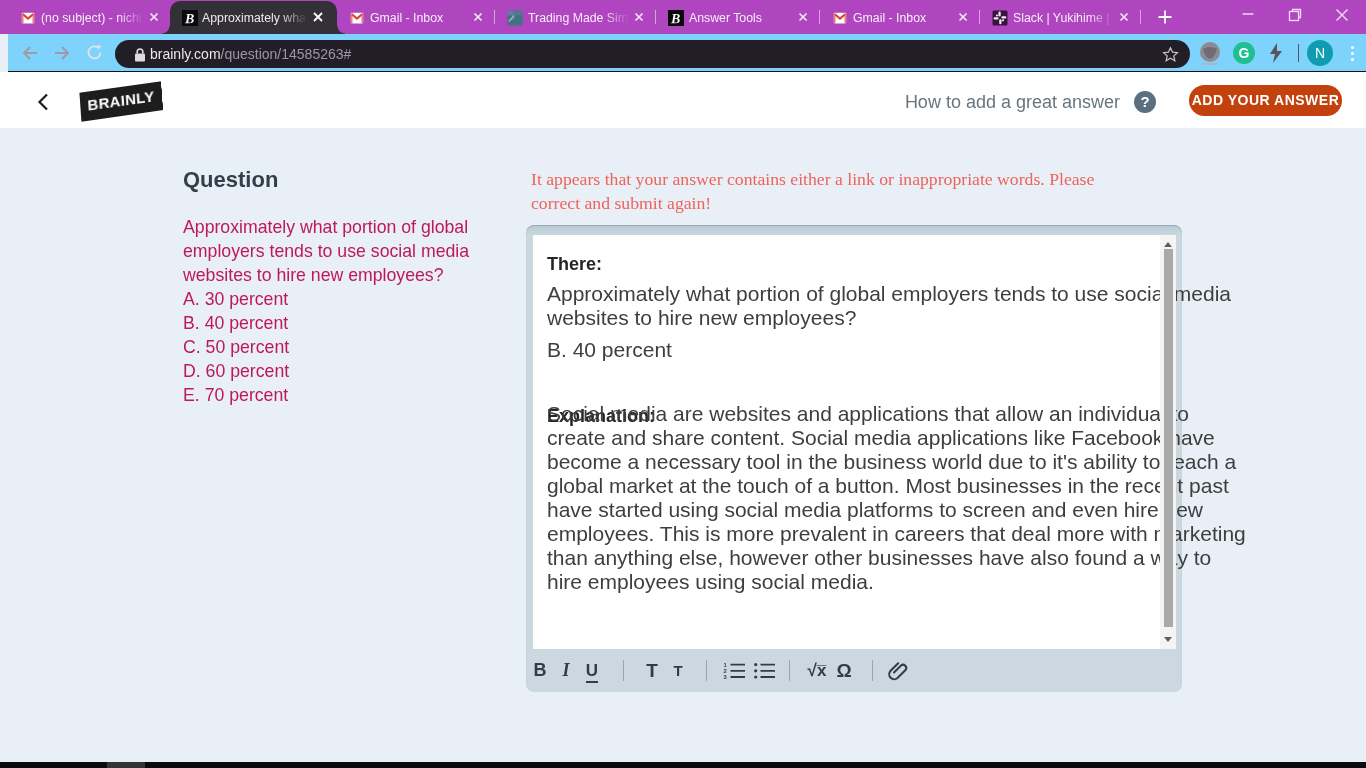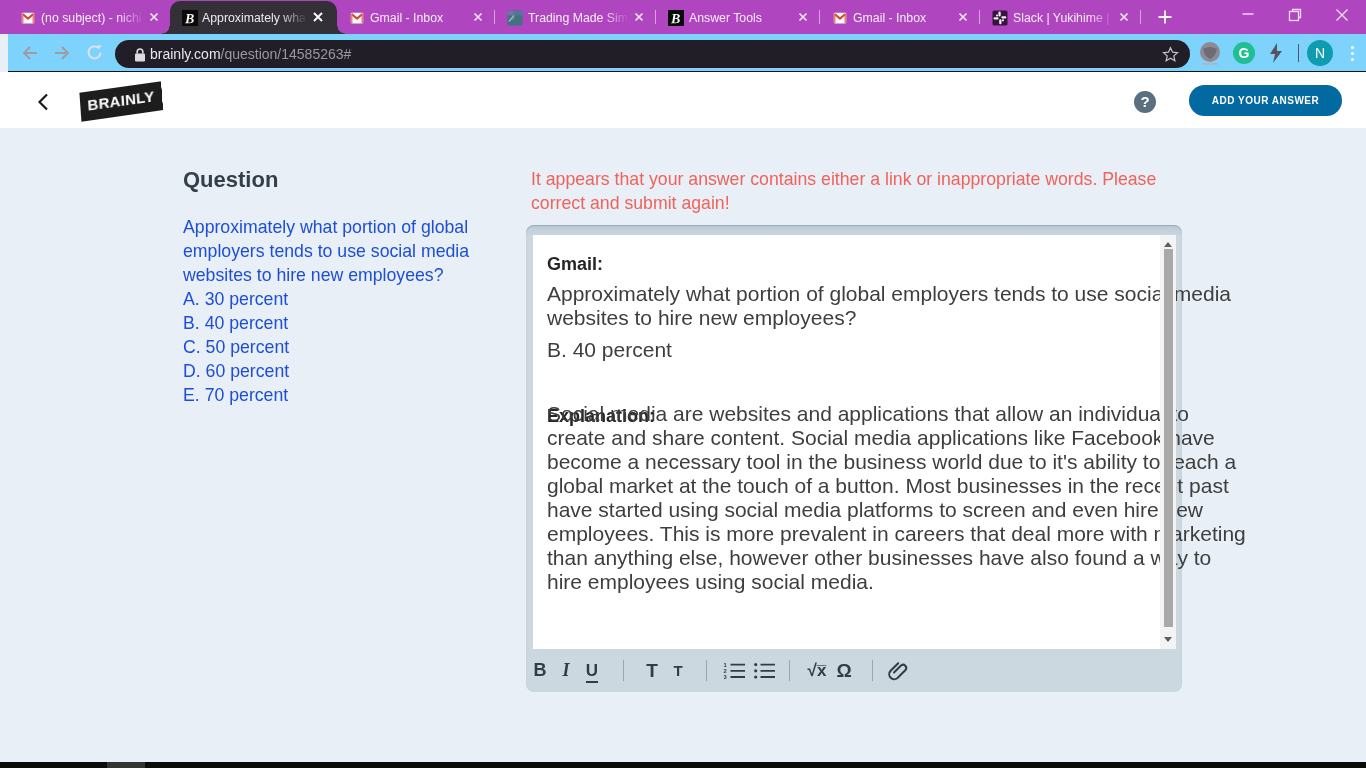--- a/index.html
+++ b/index.html
@@ -33,28 +33,28 @@
 
   
   #pagehead { position:absolute; left:0; top:72px; width:1366px; height:56px; background:#ffffff; }
   #logo { position:absolute; left:80px; top:15px; width:82px; height:28px; background:#1d1d1d;
           transform:rotate(-8deg) skewX(-4deg) translateZ(0); color:#fff; font-weight:800; font-size:15px;
           letter-spacing:.3px; text-align:center; line-height:28px; }
   #howto { position:absolute; right:246px; top:20px; font-size:18px; color:#68757e; }
   #helpc { position:absolute; left:1134px; top:19px; width:22px; height:22px; border-radius:50%;
            background:#5a7080; color:#fff; font-size:15px; font-weight:700; text-align:center; line-height:22px; }
   #addbtn { position:absolute; left:1189px; top:13px; width:153px; height:31px; border-radius:16px;
-            background:#0369a1; color:#fff; font-size:10px; font-weight:800; letter-spacing:.5px;
+            background:#c2410c; color:#fff; font-size:14px; font-weight:800; letter-spacing:.5px;
             text-align:center; line-height:31px; }
 
   
   #content { position:absolute; left:0; top:128px; width:1366px; height:448px; background:#e9eff6; }
   #qhead { position:absolute; left:183px; top:39px; font-size:22px; font-weight:700; color:#344049; }
-  #qtext { position:absolute; left:183px; top:87px; font-size:17.7px; color:#1d4ed8; line-height:24px; }
-  #errtext { position:absolute; left:531px; top:39px; font-size:17.7px; color:#ee635b; line-height:24px; }
+  #qtext { position:absolute; left:183px; top:87px; font-size:17.7px; color:#be185d; line-height:24px; }
+  #errtext { position:absolute; left:531px; top:39px; font-size:17.7px; color:#ee635b; line-height:24px;font-family:Liberation Serif, serif; }
 
   
   #editor { position:absolute; left:526px; top:97px; width:656px; height:467px; border-radius:8px;
             background:linear-gradient(180deg,#bac9d4 0,#c6d4dd 8px,#cbd8e0 12px); box-shadow:inset 0 1px 1px rgba(70,95,115,.3); }
   #canvas { position:absolute; left:7px; top:10px; width:643px; height:414px; background:#ffffff; }
   .edtext { position:absolute; left:14px; font-size:21px; color:#3e3e3e; line-height:24px; width:604px; white-space:nowrap; }
   .edhead { position:absolute; left:14px; font-size:18px; font-weight:700; color:#262626; line-height:24px; }
 
   
   #sbar { position:absolute; right:0; top:0; width:16px; height:414px; background:#f4f4f4; }
@@ -230,32 +230,33 @@
   <div class="abs" style="left:1290px;top:10px;width:1px;height:18px;background:#57545e;"></div>
   <div class="abs" style="left:1299px;top:6px;width:26px;height:26px;border-radius:50%;background:#0f9bb0;color:#fff;font-size:14px;text-align:center;line-height:26px;">N</div>
   <div class="abs" style="left:1343px;top:12px;width:3px;height:3px;border-radius:50%;background:#fff;box-shadow:0 6px 0 #fff, 0 12px 0 #fff;"></div>
 </div>
 
 <div id="pagehead">
   <svg class="abs" style="left:37px;top:21px;" width="12" height="18" viewBox="0 0 12 18">
     <polyline points="10,1.5 2.5,9 10,16.5" fill="none" stroke="#1b1b1b" stroke-width="2.2"></polyline>
   </svg>
   <div id="logo">BRAINLY</div>
+  <div id="howto">How to add a great answer</div>
   <div id="helpc">?</div>
   <div id="addbtn">ADD YOUR ANSWER</div>
 </div>
 
 <div id="content">
   <div id="qhead">Question</div>
   <div id="qtext">Approximately what portion of global<br>employers tends to use social media<br>websites to hire new employees?<br>A. 30 percent<br>B. 40 percent<br>C. 50 percent<br>D. 60 percent<br>E. 70 percent</div>
   <div id="errtext">It appears that your answer contains either a link or inappropriate words. Please<br>correct and submit again!</div>
 
   <div id="editor">
     <div id="canvas">
-      <div class="edhead" style="top:17px;">Gmail:</div>
+      <div class="edhead" style="top:17px;">There:</div>
       <div class="edtext" style="top:47px;">Approximately what portion of global employers tends to use social media<br>websites to hire new employees?</div>
       <div class="edtext" style="top:103px;">B. 40 percent</div>
       <div class="edhead" style="top:121px;margin-top:48px;">Explanation:</div>
       <div class="edtext" style="top:167px;">Social media are websites and applications that allow an individual to<br>create and share content. Social media applications like Facebook have<br>become a necessary tool in the business world due to it's ability to reach a<br>global market at the touch of a button. Most businesses in the recent past<br>have started using social media platforms to screen and even hire new<br>employees. This is more prevalent in careers that deal more with marketing<br>than anything else, however other businesses have also found a way to<br>hire employees using social media.</div>
       <div id="sbar">
         <div class="sarr" style="top:7px; border-bottom:5px solid #5e5e5e;"></div>
         <div id="sthumb"></div>
         <div class="sarr" style="bottom:7px; border-top:5px solid #5e5e5e;"></div>
       </div>
     </div>

